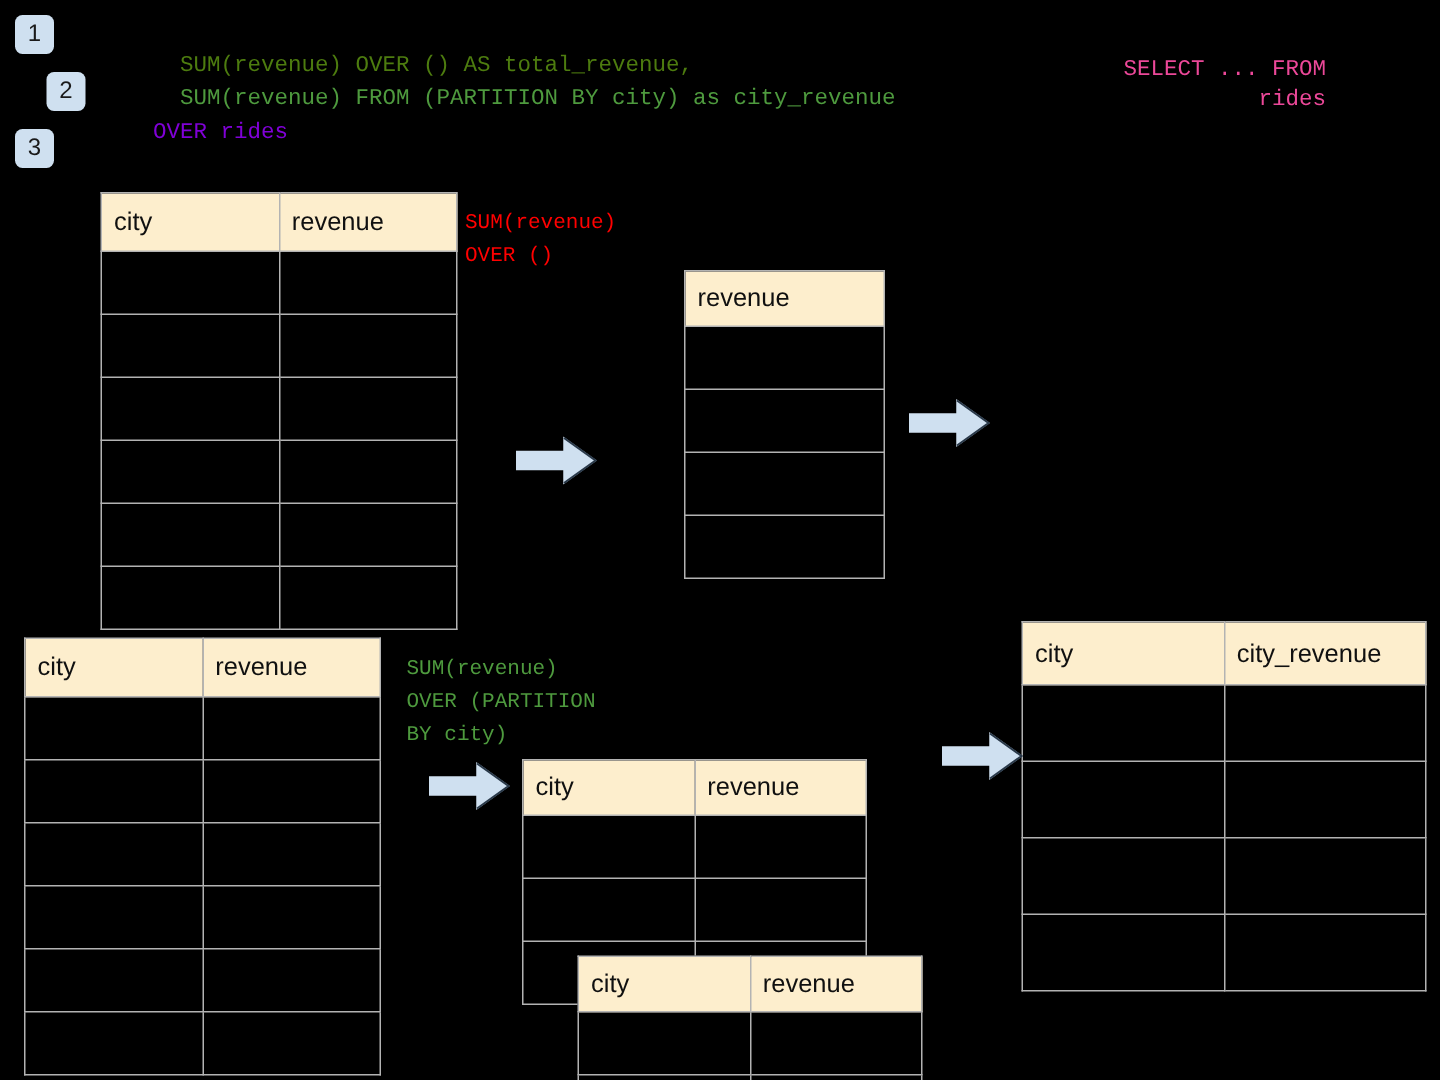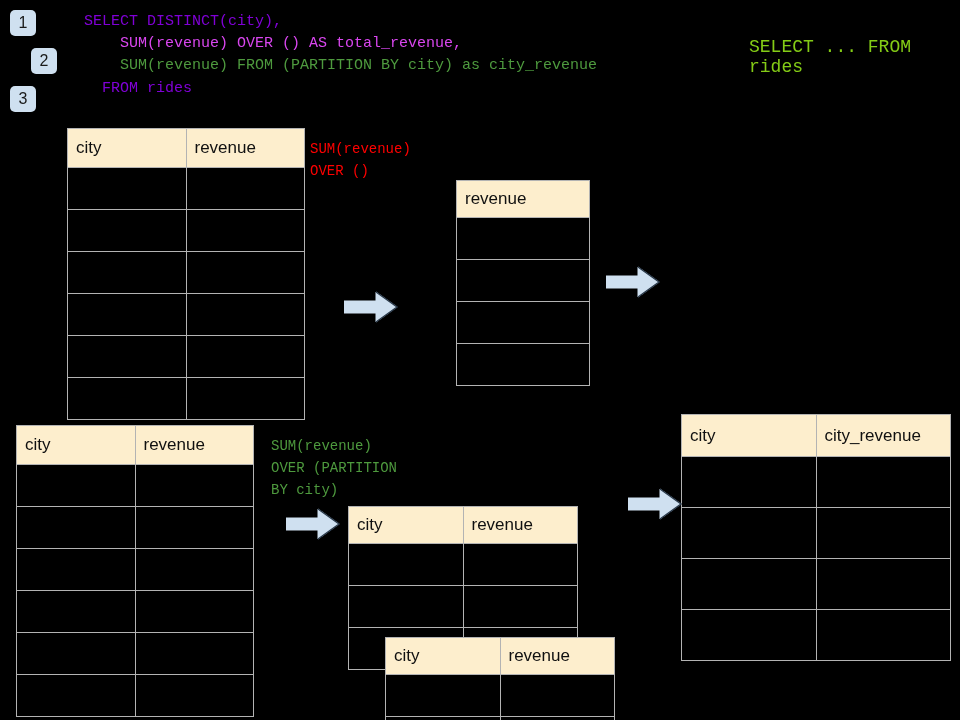--- a/index.html
+++ b/index.html
@@ -34,33 +34,33 @@
   
   .code {
     position: absolute;
     font-family: "Liberation Mono", monospace;
     font-size: 15px;
     line-height: 21.5px;
     white-space: pre;
     letter-spacing: 0px;
   }
   .code-purple { color: #8000d7; }
-  .code-red    { color: #d946ef; }
+  .code-red    { color: #4d7c0f; }
   .code-green  { color: #4e9a3e; }
 
   .note {
     position: absolute;
     font-family: "Liberation Mono", monospace;
     font-size: 14px;
     line-height: 22px;
     white-space: pre;
   }
   .note-red   { color: #ff0000; }
   .note-green { color: #4e9a3e; }
-  .note-purple{ color: #84cc16; font-size: 18px; line-height: 20px; }
+  .note-purple{ color: #ec4899; font-size: 15px; line-height: 20px; text-align: right; }
 
   
   .tbl {
     position: absolute;
     border-collapse: collapse;
     table-layout: fixed;
     background: #000000;
   }
   .tbl td, .tbl th {
     border: 1px solid #b3b3b3;
@@ -87,24 +87,23 @@
 </style>
 </head>
 <body>
 
 <div id="canvas">
 
   <div class="badge" style="left:10px;  top:10px;">1</div>
   <div class="badge" style="left:31px;  top:48px;">2</div>
   <div class="badge" style="left:10px;  top:86px;">3</div>
 
-  <div class="code code-purple" style="left:84px; top:11px;">SELECT DISTINCT(city),</div>
   <div class="code code-red" style="left:84px; top:33px;">    SUM(revenue) OVER () AS total_revenue,</div>
   <div class="code code-green" style="left:84px; top:55px;">    SUM(revenue) FROM (PARTITION BY city) as city_revenue</div>
-  <div class="code code-purple" style="left:84px; top:78px;">  FROM rides</div>
+  <div class="code code-purple" style="left:84px; top:78px;">  OVER rides</div>
 
   <div class="note note-purple" style="left:749px; top:37px;">SELECT ... FROM
 rides</div>
   <div class="note note-red" style="left:310px; top:138px;">SUM(revenue)
 OVER ()</div>
   <div class="note note-green" style="left:271px; top:435px;">SUM(revenue)
 OVER (PARTITION
 BY city)</div>
 
   <table class="tbl" id="tbl-source-top" style="left:67px; top:128px; width:238px;">

